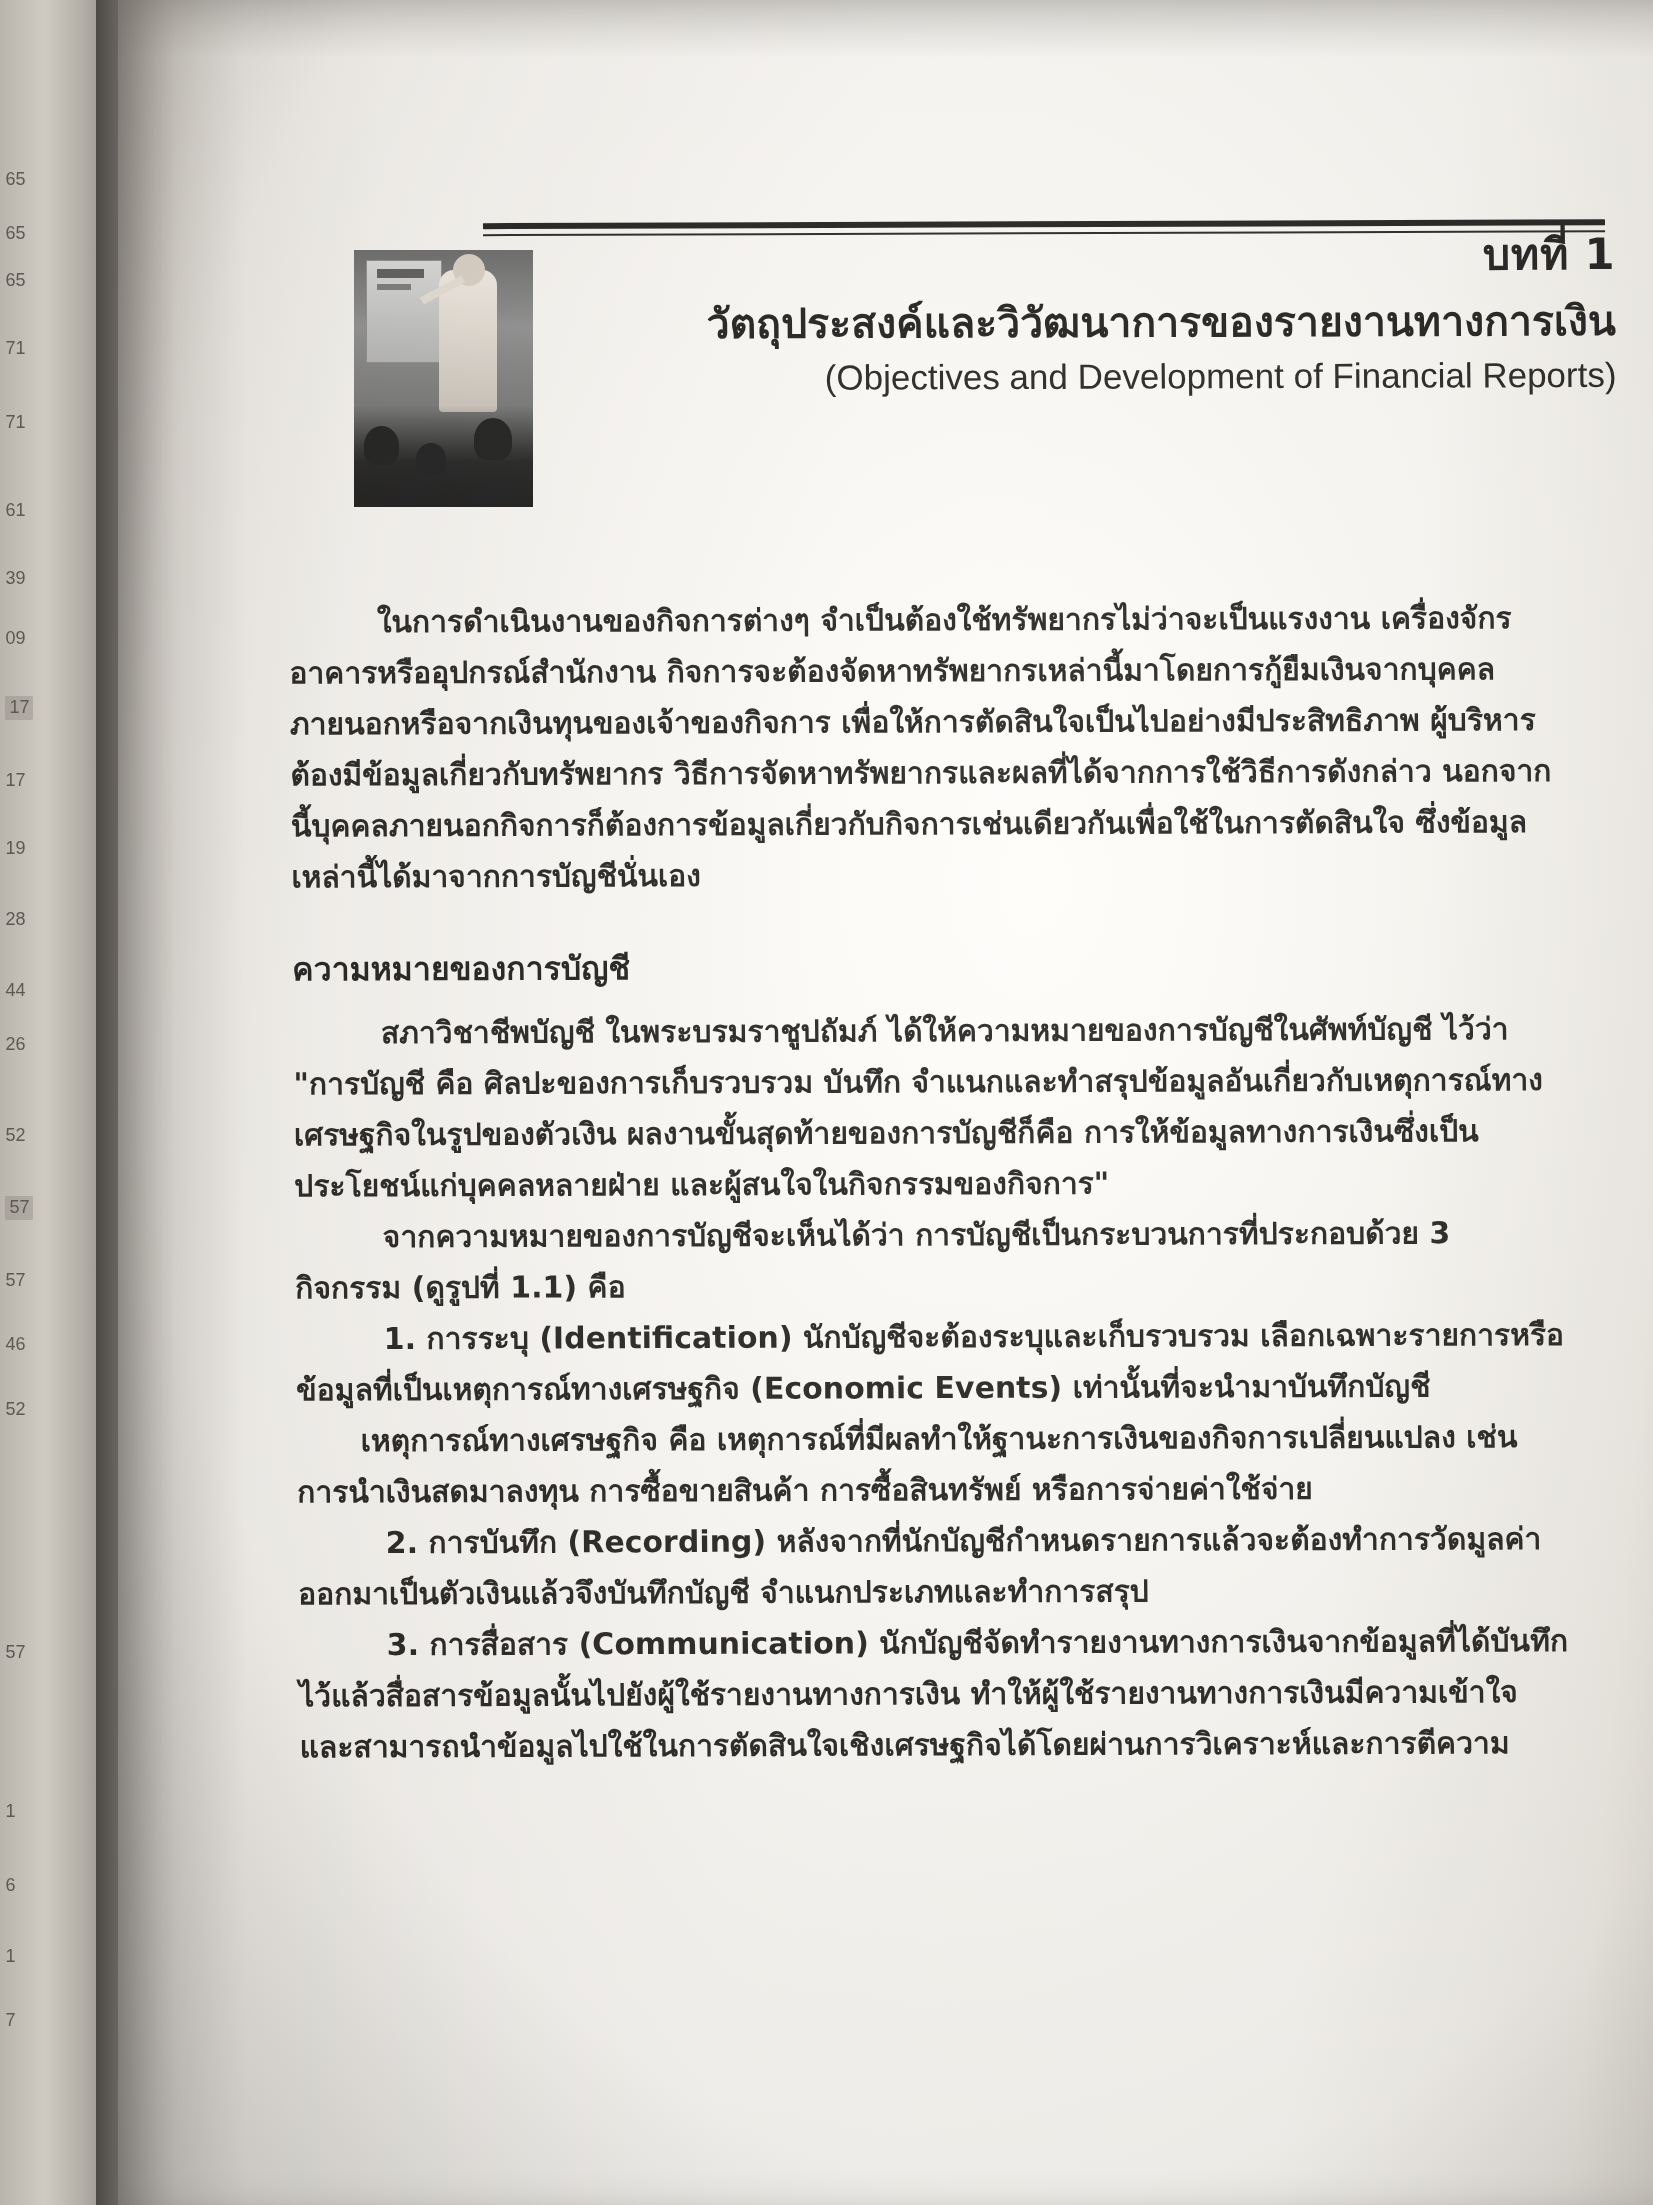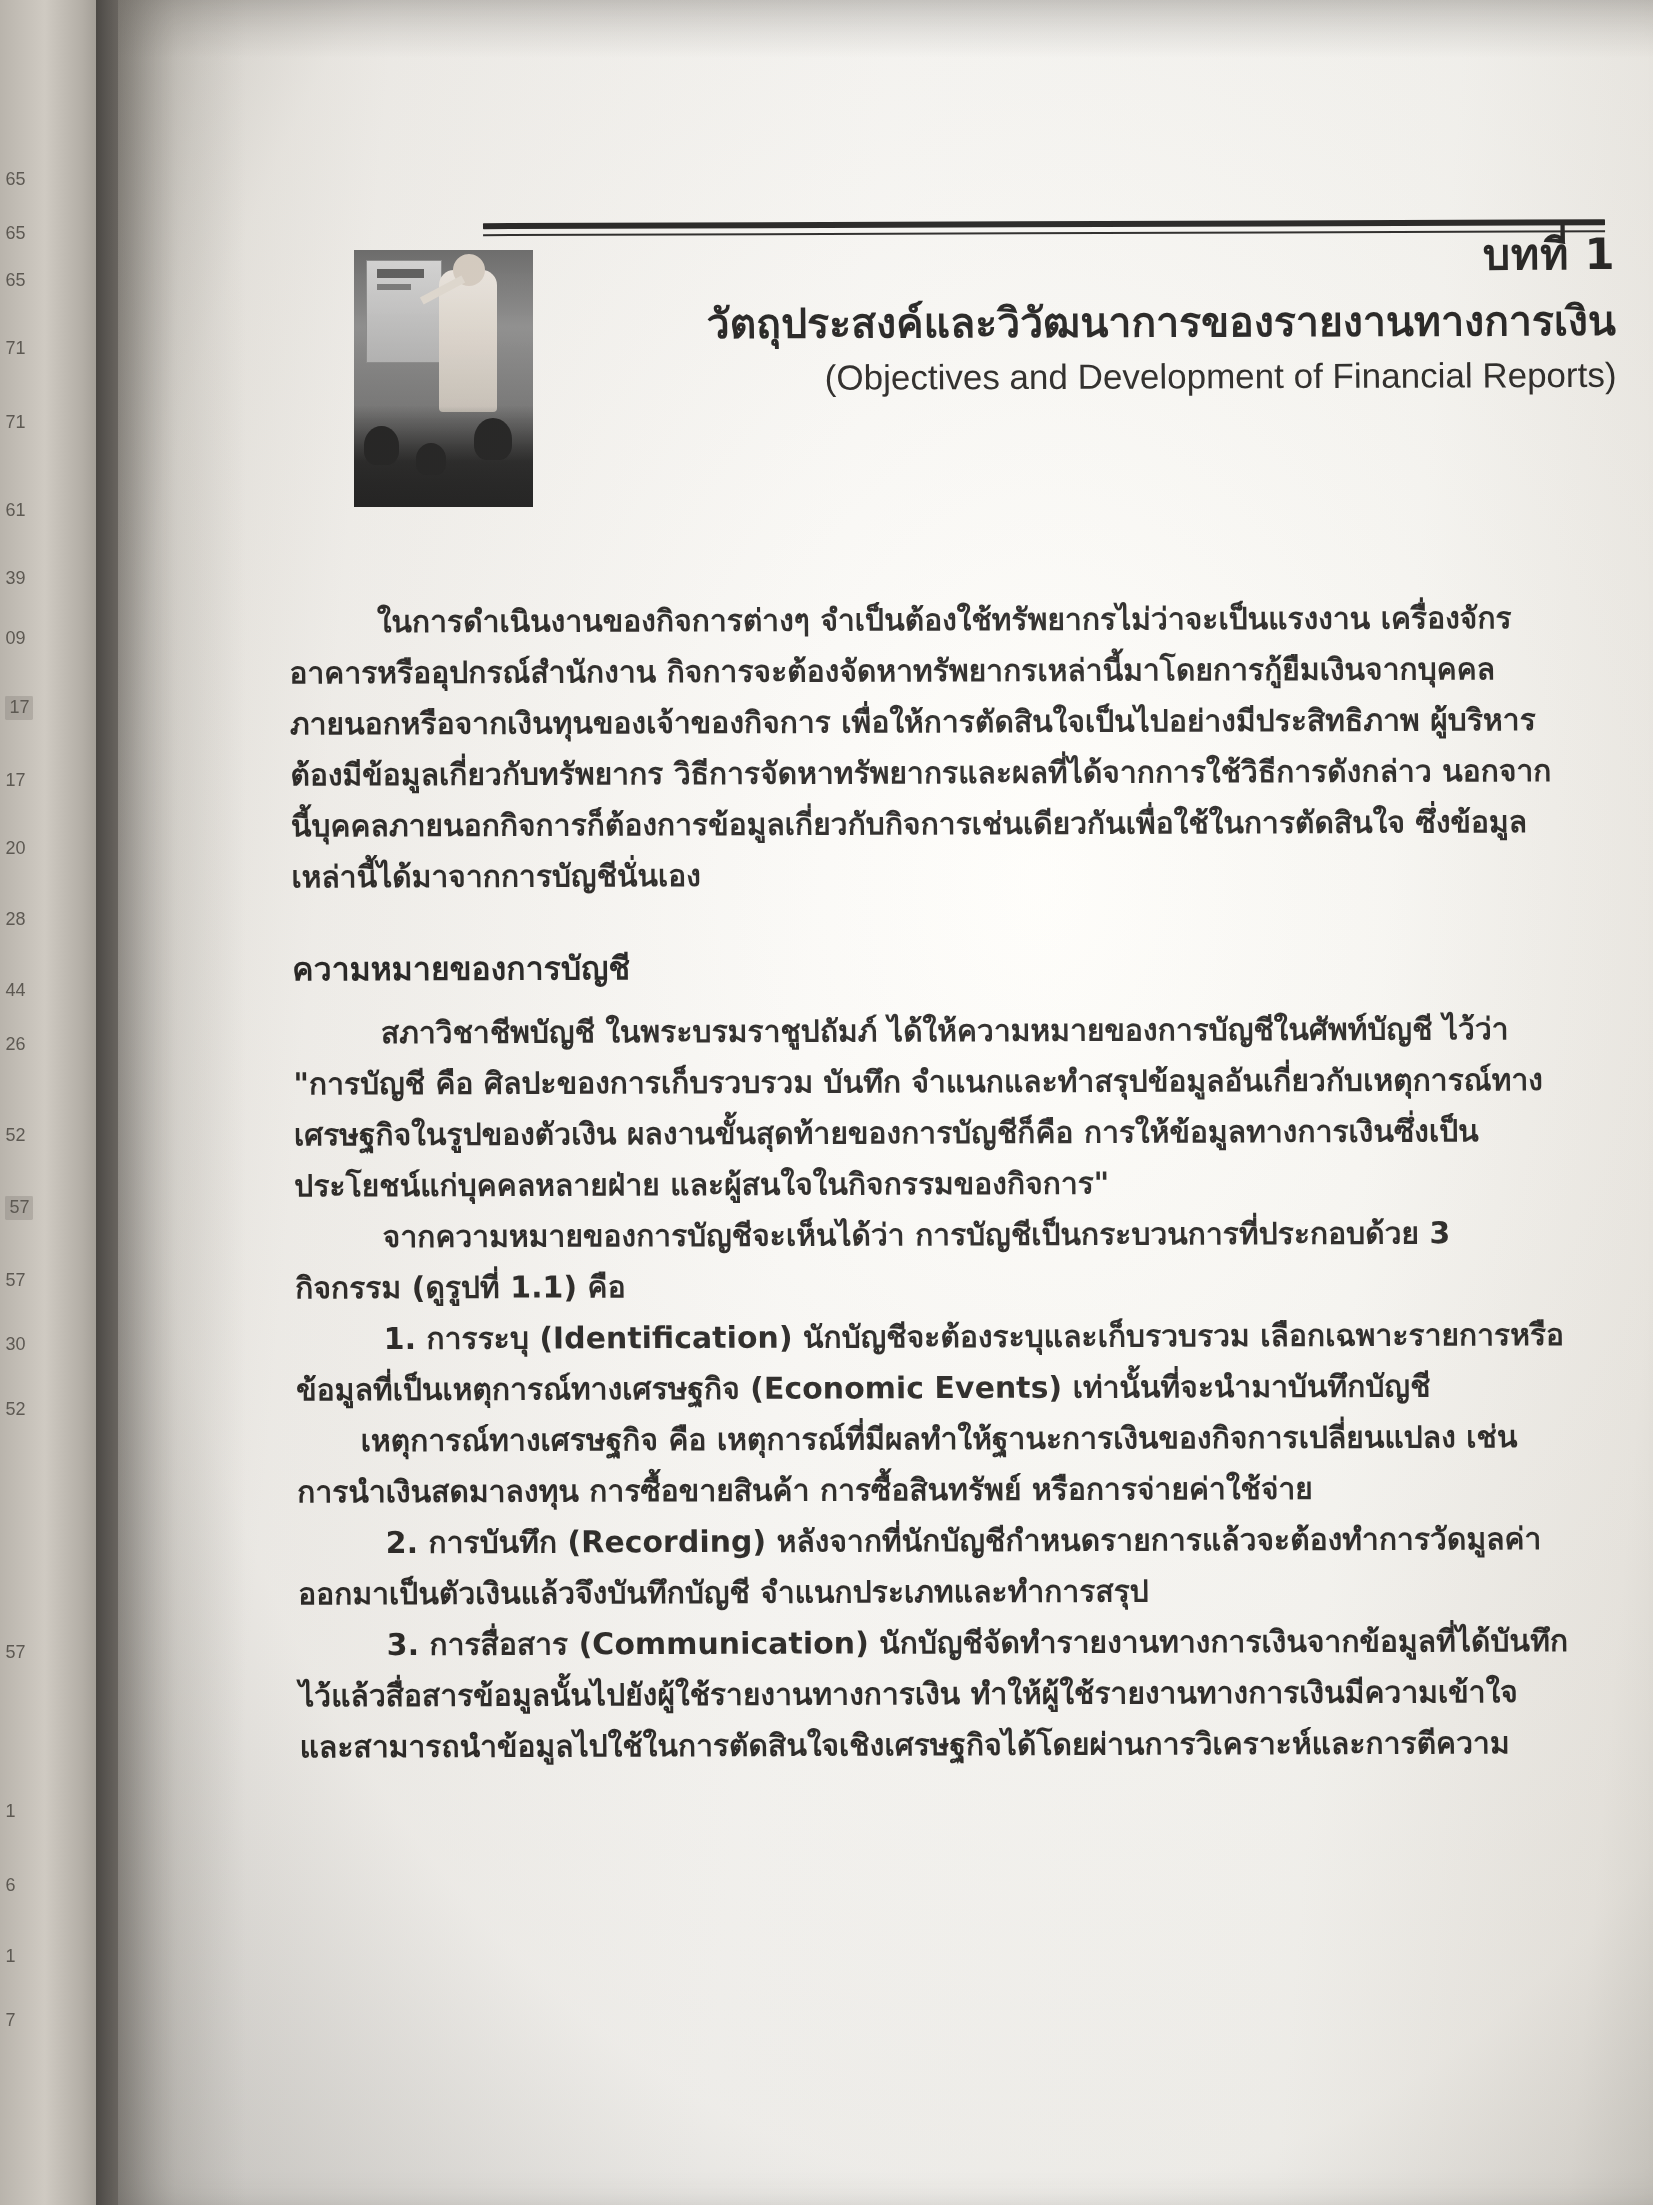--- a/index.html
+++ b/index.html
@@ -288,28 +288,28 @@
     <div style="top:169px">65</div>
     <div style="top:223px">65</div>
     <div style="top:270px">65</div>
     <div style="top:338px">71</div>
     <div style="top:412px">71</div>
     <div style="top:500px">61</div>
     <div style="top:568px">39</div>
     <div style="top:628px">09</div>
     <div class="hl" style="top:696px">17</div>
     <div style="top:770px">17</div>
-    <div style="top:838px">20</div>
+    <div style="top:838px">19</div>
     <div style="top:909px">28</div>
     <div style="top:980px">44</div>
     <div style="top:1034px">26</div>
     <div style="top:1125px">52</div>
     <div class="hl" style="top:1196px">57</div>
     <div style="top:1270px">57</div>
-    <div style="top:1334px">30</div>
+    <div style="top:1334px">46</div>
     <div style="top:1399px">52</div>
     <div style="top:1642px">57</div>
     <div style="top:1801px">1</div>
     <div style="top:1875px">6</div>
     <div style="top:1946px">1</div>
     <div style="top:2010px">7</div>
   </div>
   <div class="gutter"></div>
 
   <div class="page-sheet"></div>

